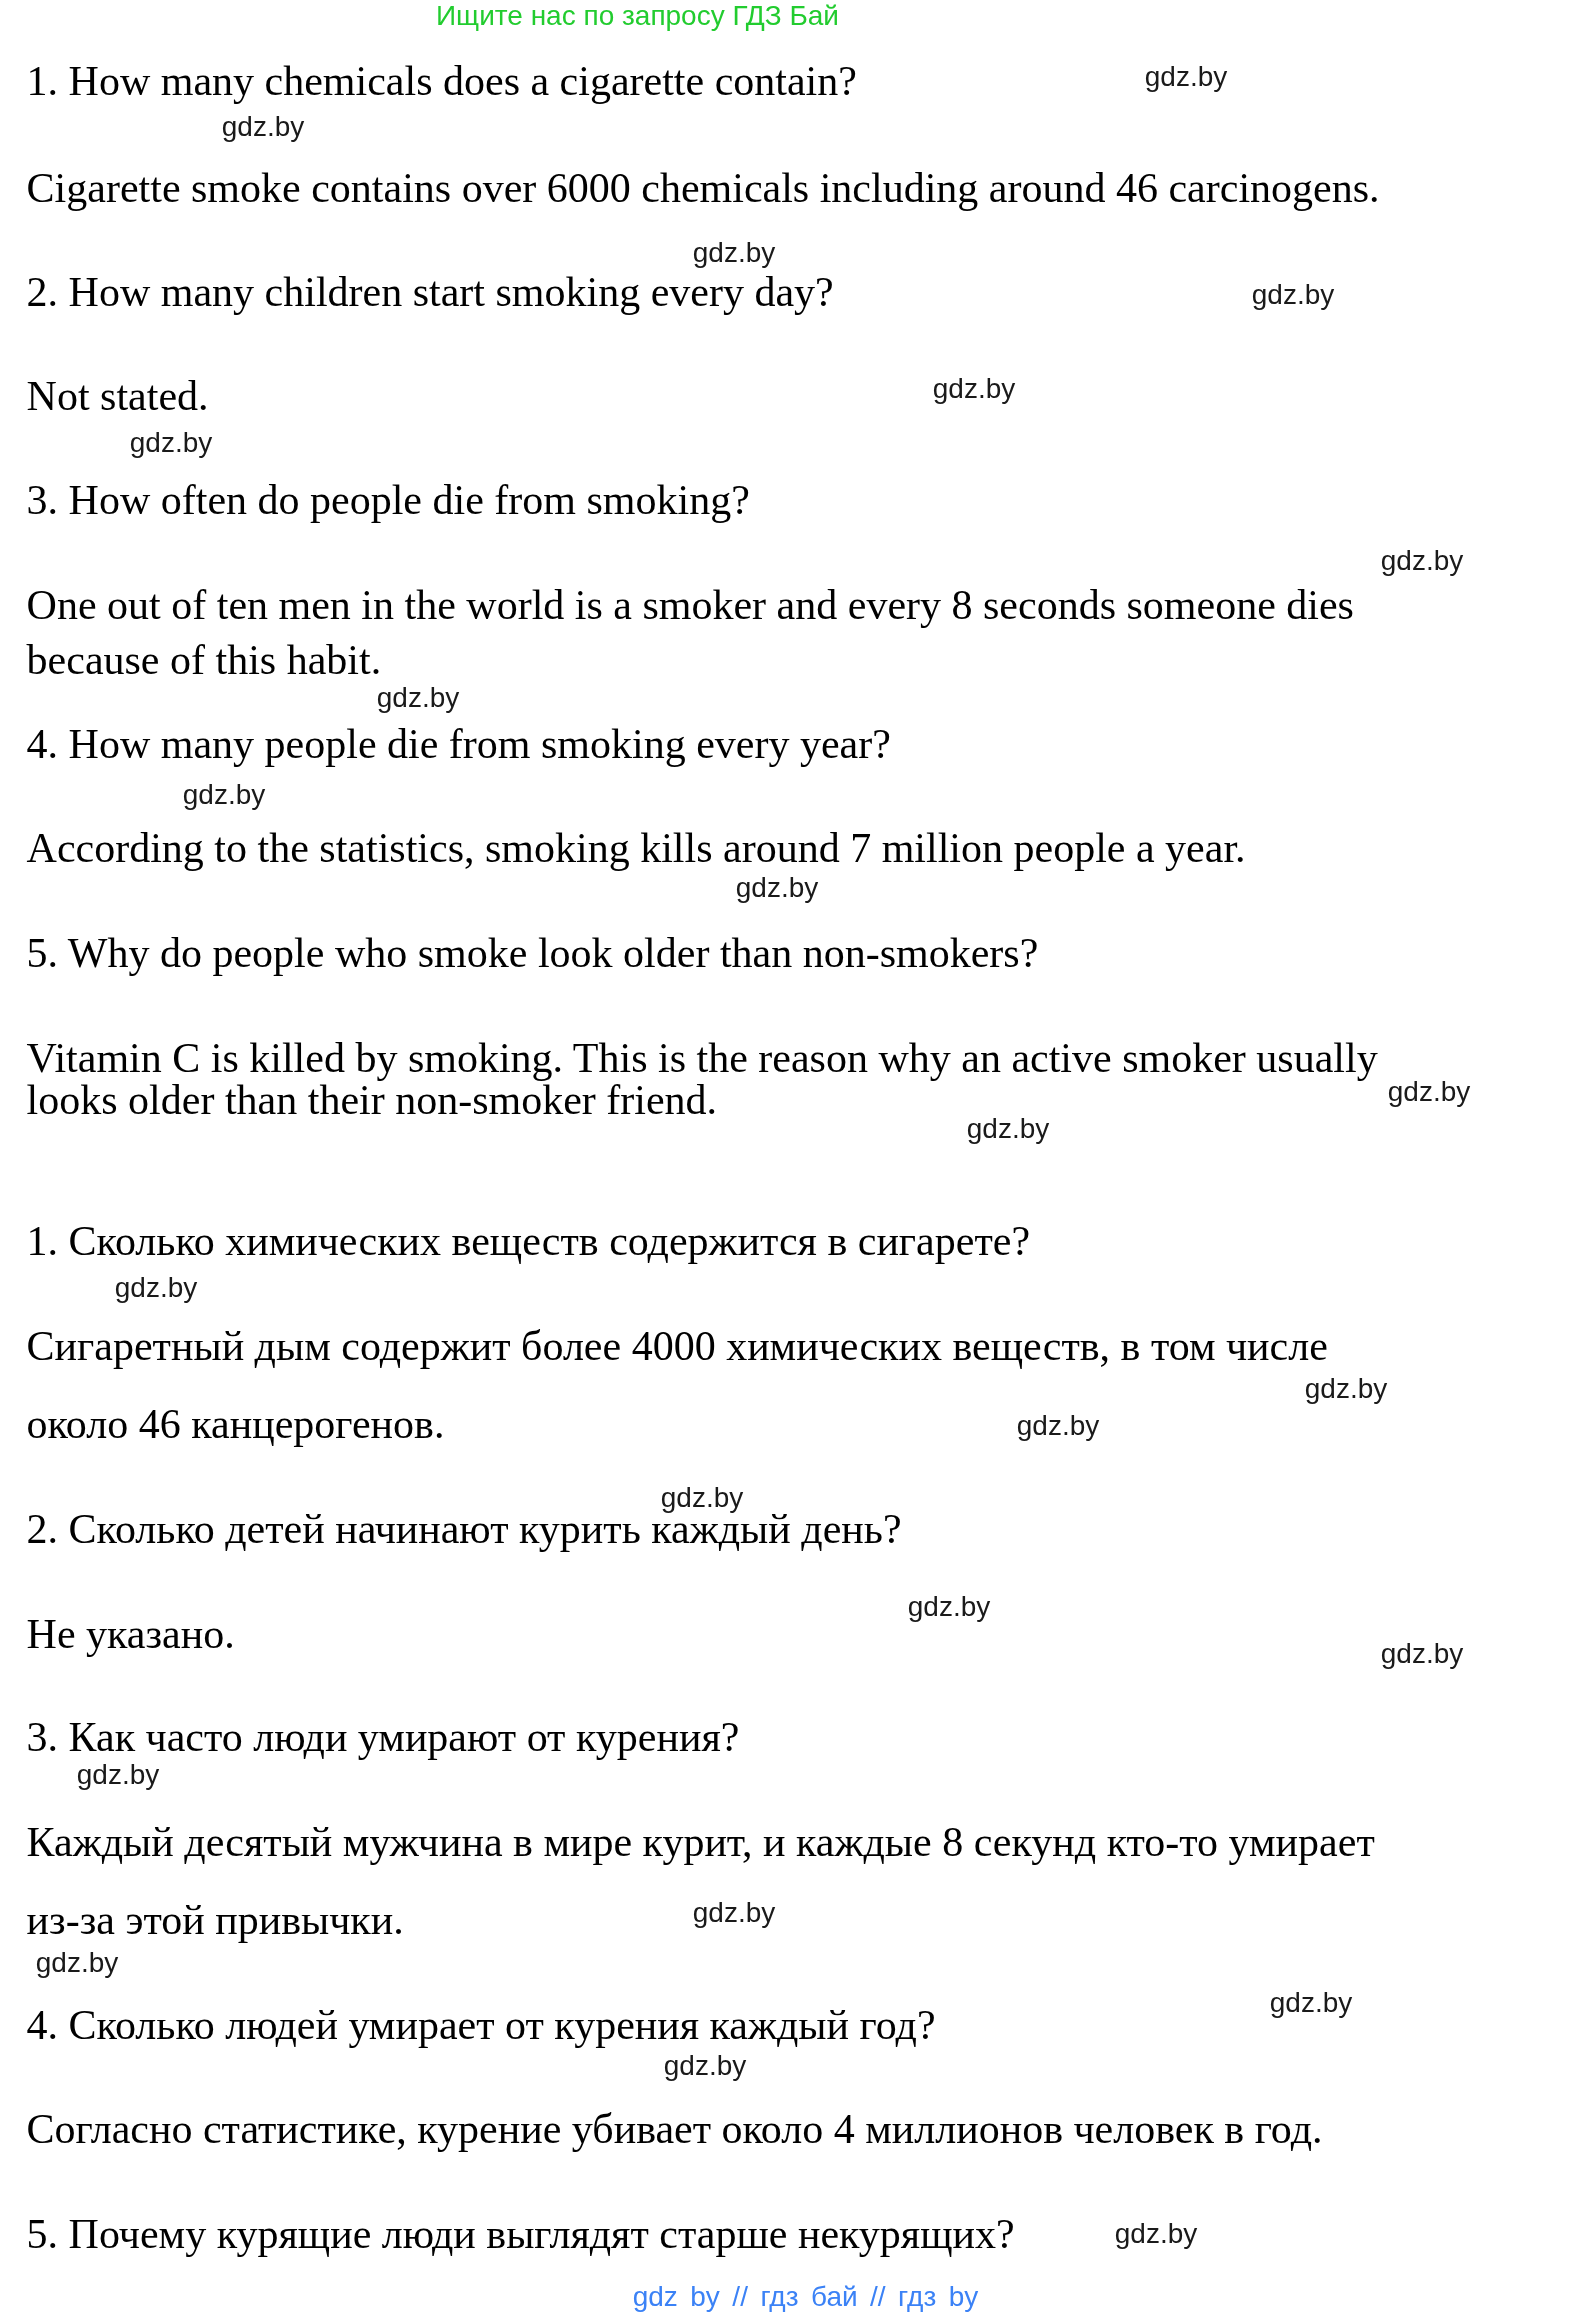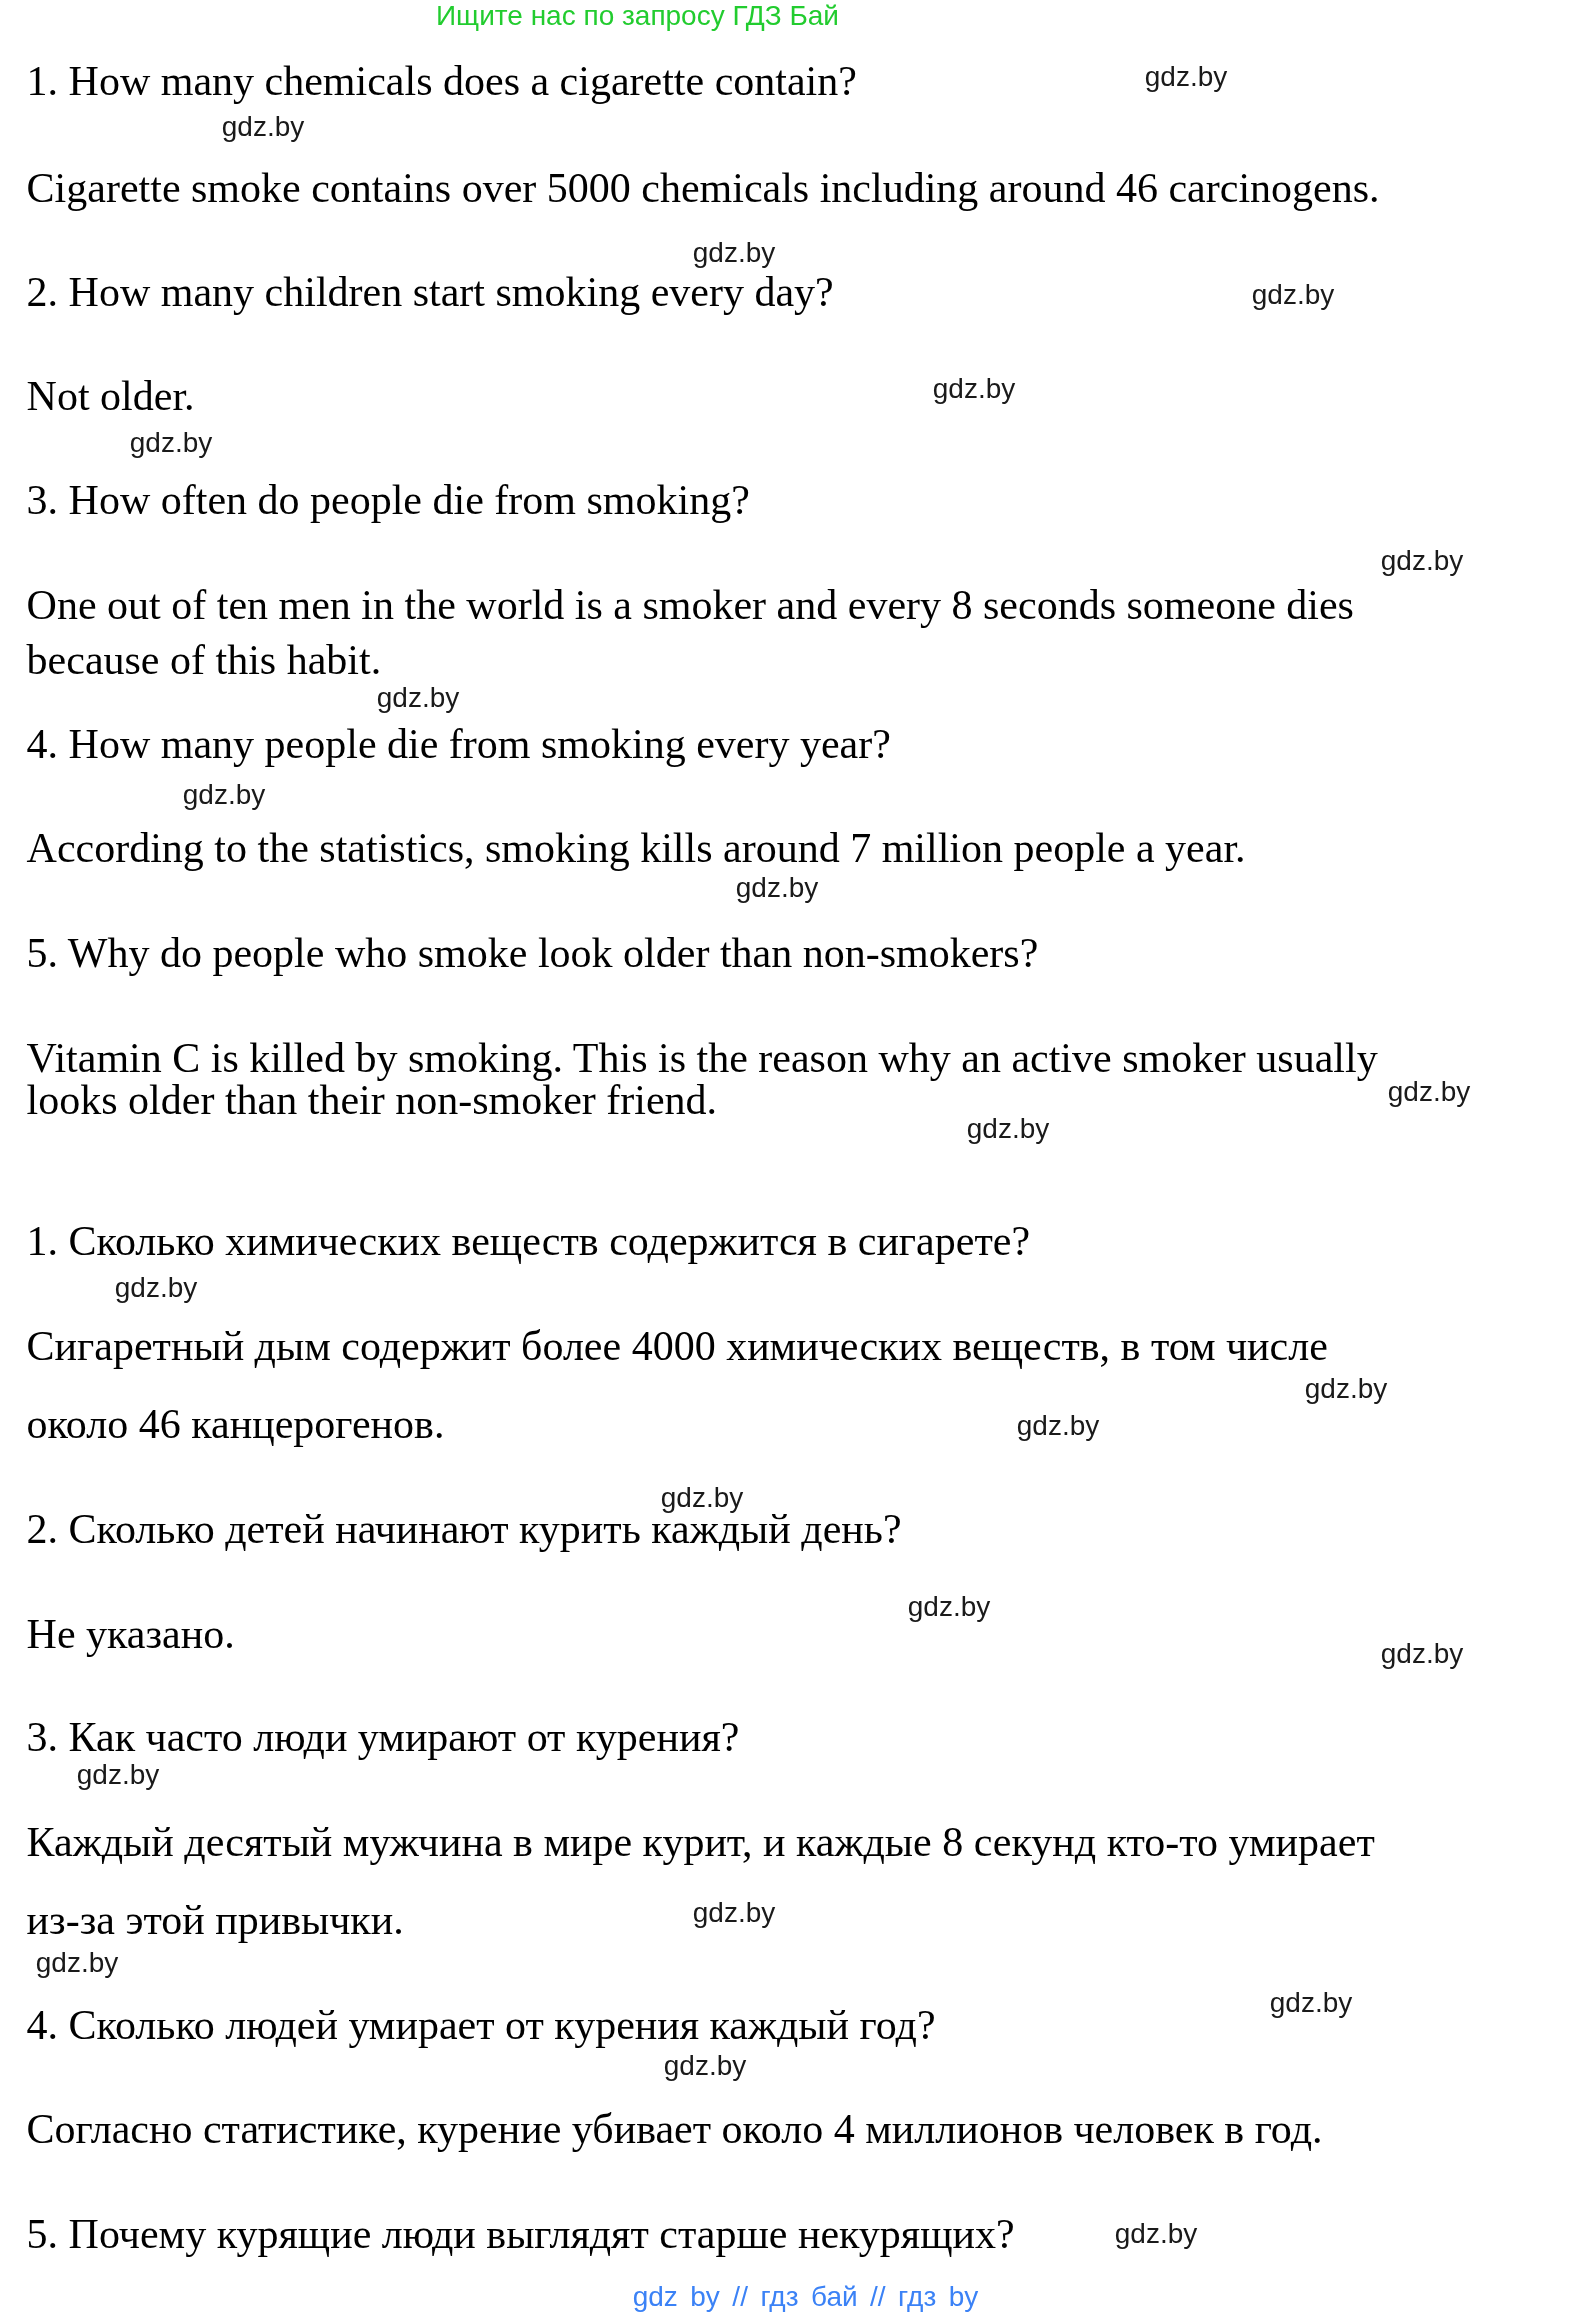--- a/index.html
+++ b/index.html
@@ -26,23 +26,23 @@
     color: #1a1a1a; white-space: nowrap;
     transform: translate(-50%, -50%);
   }
 </style>
 </head>
 <body>
 
 <div class="header">Ищите нас по запросу ГДЗ Бай</div>
 
 <div class="line" style="top:81px">1. How many chemicals does a cigarette contain?</div>
-<div class="line" style="top:188px">Cigarette smoke contains over 5000 chemicals including around 46 carcinogens.</div>
+<div class="line" style="top:188px">Cigarette smoke contains over 6000 chemicals including around 46 carcinogens.</div>
 <div class="line" style="top:292px">2. How many children start smoking every day?</div>
-<div class="line" style="top:396px">Not older.</div>
+<div class="line" style="top:396px">Not stated.</div>
 <div class="line" style="top:500px">3. How often do people die from smoking?</div>
 <div class="line" style="top:605px">One out of ten men in the world is a smoker and every 8 seconds someone dies</div>
 <div class="line" style="top:660px">because of this habit.</div>
 <div class="line" style="top:744px">4. How many people die from smoking every year?</div>
 <div class="line" style="top:848px">According to the statistics, smoking kills around 7 million people a year.</div>
 <div class="line" style="top:953px">5. Why do people who smoke look older than non-smokers?</div>
 <div class="line" style="top:1058px">Vitamin C is killed by smoking. This is the reason why an active smoker usually</div>
 <div class="line" style="top:1100px">looks older than their non-smoker friend.</div>
 
 <div class="line" style="top:1241px">1. Сколько химических веществ содержится в сигарете?</div>

